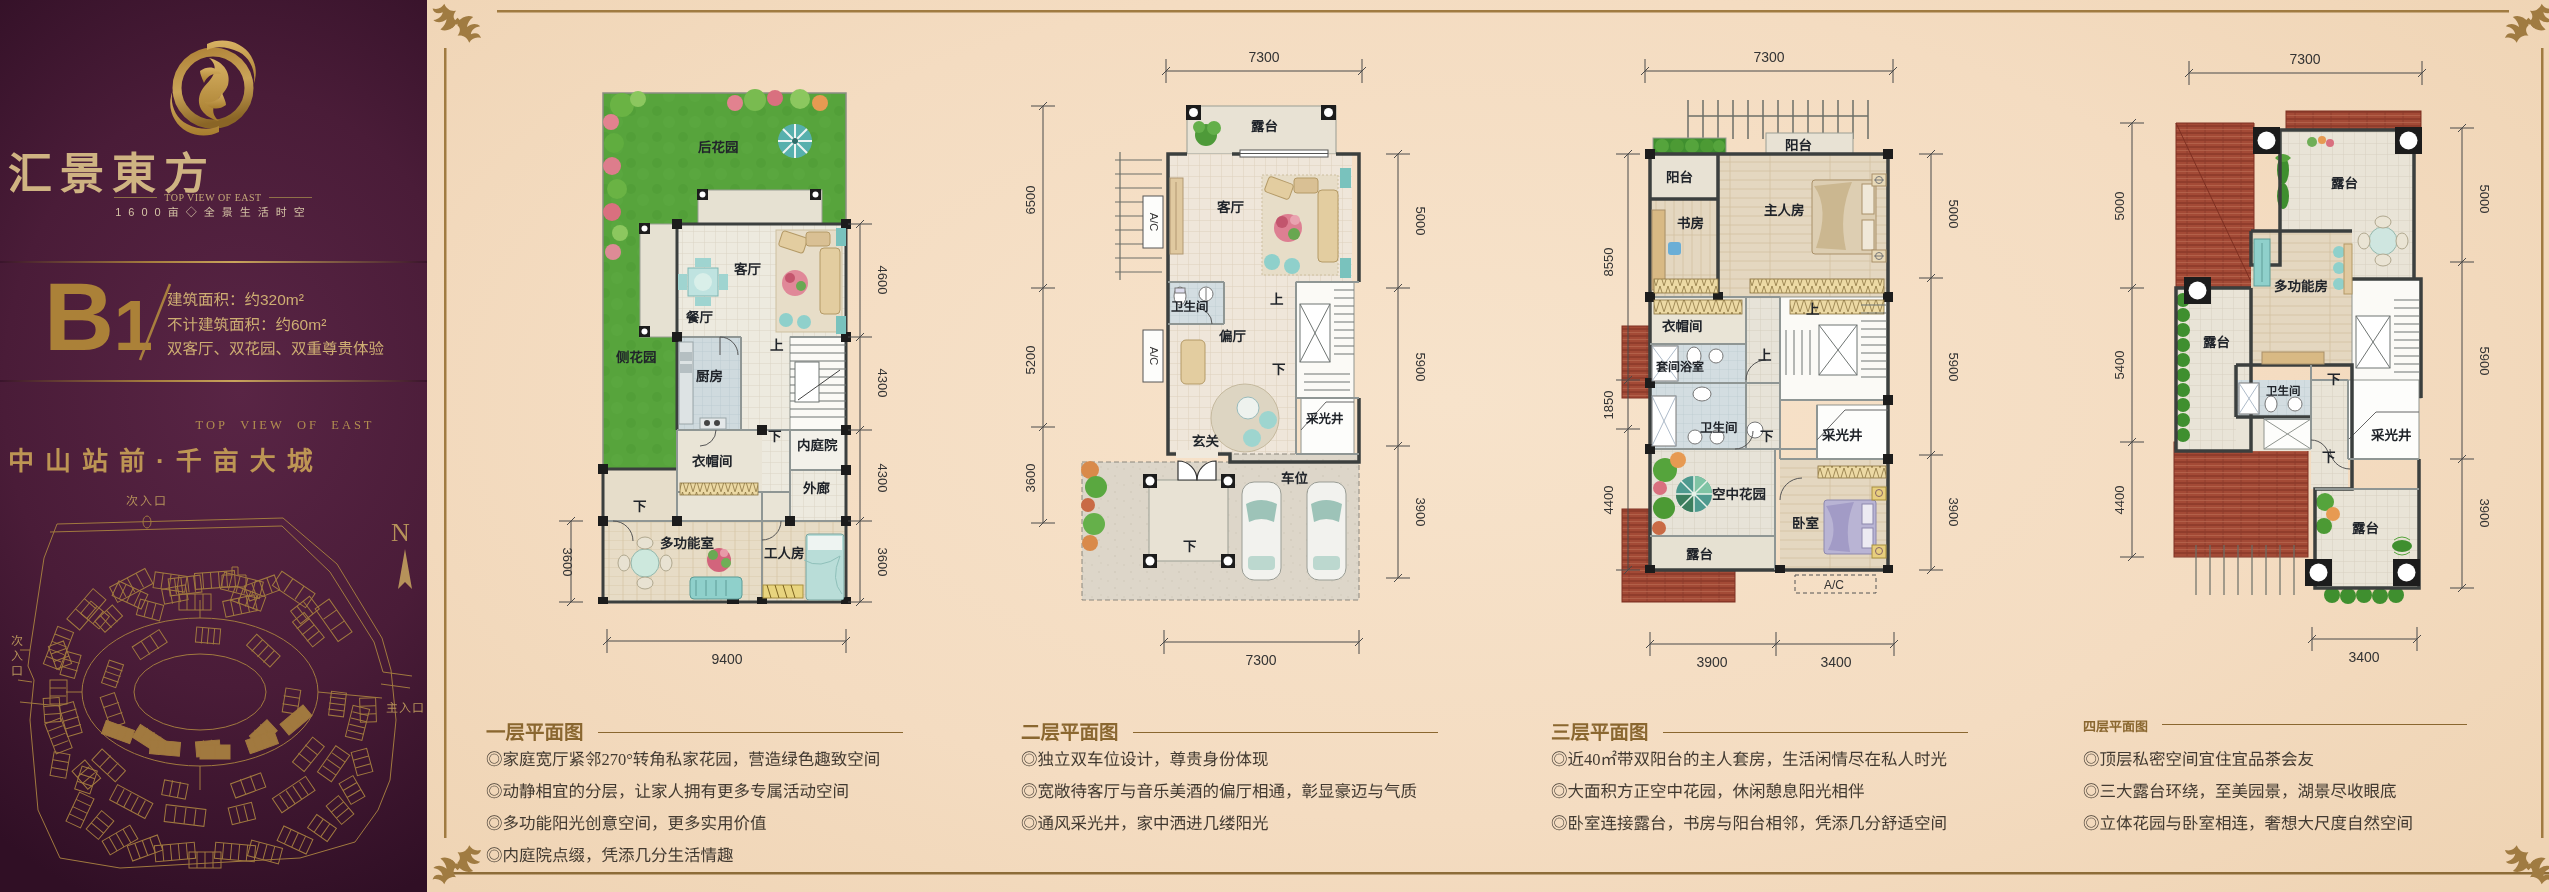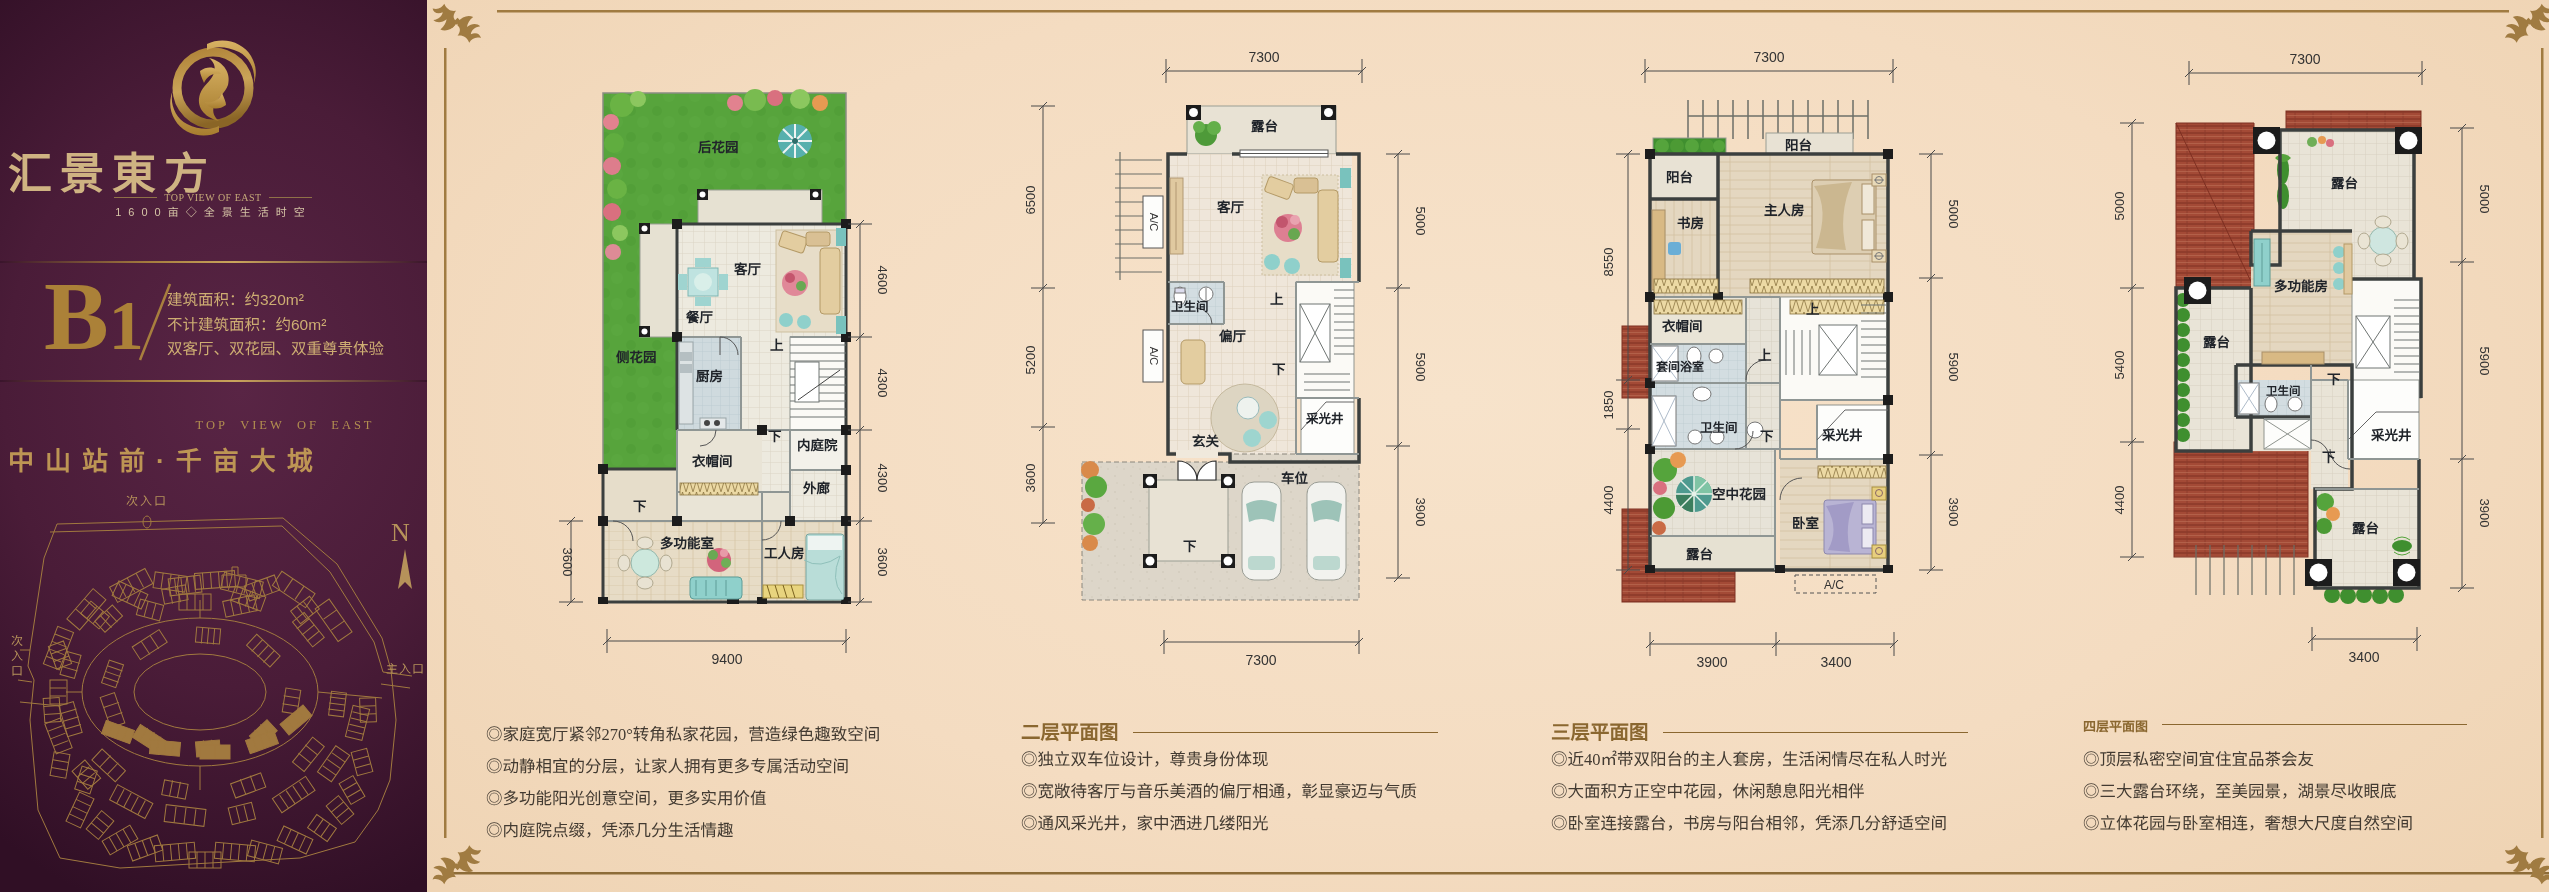--- a/index.html
+++ b/index.html
@@ -66,21 +66,21 @@
  <div class="abs" style="left:0;top:138px;width:427px;text-align:left;font-size:44px;font-weight:bold;color:#cfb382;letter-spacing:8px;font-family:'Liberation Serif',serif;text-indent:8px;">汇景東方</div>
 
  <div class="abs" style="left:160px;top:192px;width:106px;text-align:center;font-size:10px;color:#c4a878;letter-spacing:0.5px;font-family:'Liberation Serif',serif;white-space:nowrap;">TOP VIEW OF EAST</div>
  <div class="abs" style="left:114px;top:197px;width:43px;height:1px;background:#8f7148;"></div>
  <div class="abs" style="left:269px;top:197px;width:43px;height:1px;background:#8f7148;"></div>
 
  <div class="abs" style="left:0;top:203px;width:427px;text-align:center;font-size:11px;color:#d6c5a6;letter-spacing:7px;">1600亩◇全景生活时空</div>
 
  <div class="abs" style="left:0;top:261px;width:427px;height:1.5px;background:linear-gradient(90deg,#3a142c,#a57c3e 35%,#caa45c 55%,#3a142c);"></div>
 
- <div class="abs" style="left:44px;top:277px;width:120px;font-family:Liberation Serif, serif;color:#ab8138;"><span style="font-size:97px;font-weight:bold;line-height:0.82;">B</span><span style="font-size:70px;font-weight:bold;">1</span></div>
+ <div class="abs" style="left:44px;top:277px;width:120px;font-family:Liberation Sans, sans-serif;color:#ab8138;"><span style="font-size:97px;font-weight:bold;line-height:0.82;">B</span><span style="font-size:70px;font-weight:bold;">1</span></div>
 
  <svg class="abs" style="left:130px;top:282px" width="44" height="80">
         <line x1="40" y1="2" x2="10" y2="78" stroke="#a87f3e" stroke-width="2.5"></line>
       </svg>
 
  <div class="abs" style="left:167px;top:288px;width:258px;font-size:15.5px;color:#cdad72;line-height:24.5px;">建筑面积：约320m²<br>不计建筑面积：约60m²<br>双客厅、双花园、双重尊贵体验</div>
 
  <div class="abs" style="left:0;top:380px;width:427px;height:1.5px;background:linear-gradient(90deg,#3a142c,#a57c3e 35%,#caa45c 55%,#3a142c);"></div>
 
  <div class="abs" style="left:145px;top:418px;width:280px;text-align:center;font-size:12.5px;color:#b28e50;letter-spacing:3px;font-family:'Liberation Serif',serif;">TOP&nbsp;&nbsp;VIEW&nbsp;&nbsp;OF&nbsp;&nbsp;EAST</div>
@@ -482,21 +482,21 @@
           <line x1="0.0" y1="-7" x2="0.0" y2="7"></line>
           <line x1="7.5" y1="-7" x2="7.5" y2="7"></line>
         </g>
  <path d="M222,95 l10,0 l0,-8 l6,0 l0,8 l8,0 l0,12 l-24,0 Z"></path>
  </svg>
 
  <div class="abs" style="left:126px;top:491px;font-size:12px;color:#b6925a;letter-spacing:2px;">次入口</div>
 
  <div class="abs" style="left:10px;top:634px;width:14px;font-size:12px;line-height:15px;color:#b6925a;text-align:center;">次<br>入<br>口</div>
 
- <div class="abs" style="left:386px;top:659px;font-size:12px;color:#b6925a;letter-spacing:1px;">主入口</div>
+ <div class="abs" style="left:386px;top:698px;font-size:12px;color:#b6925a;letter-spacing:1px;">主入口</div>
 
  <div class="abs" style="left:391px;top:518px;font-size:26px;font-family:'Liberation Serif',serif;color:#b6925a;">N</div>
  <svg class="abs" style="left:394px;top:549px" width="22" height="44" viewBox="0 0 22 44">
         <path d="M11,0 L18,40 L11,33 L4,40 Z" fill="#b6925a"></path>
       </svg>
 </div>
 
 <svg class="abs" style="left:550px;top:80px" width="370" height="600" viewBox="550 80 370 600">
 <defs>
  <pattern id="p1tile" width="11" height="11" patternUnits="userSpaceOnUse">
@@ -1353,20 +1353,21 @@
 <g stroke="#4a4a4a" stroke-width="1">
         <line x1="2312" y1="639" x2="2417" y2="639"></line>
         <line x1="2312" y1="627" x2="2312" y2="651"></line>
         <line x1="2417" y1="627" x2="2417" y2="651"></line>
         <path d="M2308,643 l8,-8 M2413,643 l8,-8"></path>
       </g>
 <text x="2364" y="662" text-anchor="middle" font-size="14" fill="#333">3400</text>
 </svg>
 
 <div class="abs" style="left:486px;top:716px;width:525px;">
+ <div style="font-size:19.5px;font-weight:bold;color:#8a6730;font-family:'Liberation Serif',serif;height:25px;">一层平面图<span style="display:inline-block;vertical-align:6px;margin-left:14px;width:305px;height:1.5px;background:#8a6730;"></span></div>
  <div style="margin-top:3px;font-size:16.5px;line-height:32px;color:#423a31;font-family:'Liberation Serif',serif;">◎家庭宽厅紧邻270°转角私家花园，营造绿色趣致空间<br>◎动静相宜的分层，让家人拥有更多专属活动空间<br>◎多功能阳光创意空间，更多实用价值<br>◎内庭院点缀，凭添几分生活情趣</div>
 </div>
 
 <div class="abs" style="left:1021px;top:716px;width:525px;">
  <div style="font-size:19.5px;font-weight:bold;color:#8a6730;font-family:'Liberation Serif',serif;height:25px;">二层平面图<span style="display:inline-block;vertical-align:6px;margin-left:14px;width:305px;height:1.5px;background:#8a6730;"></span></div>
  <div style="margin-top:3px;font-size:16.5px;line-height:32px;color:#423a31;font-family:'Liberation Serif',serif;">◎独立双车位设计，尊贵身份体现<br>◎宽敞待客厅与音乐美酒的偏厅相通，彰显豪迈与气质<br>◎通风采光井，家中洒进几缕阳光</div>
 </div>
 
 <div class="abs" style="left:1551px;top:716px;width:525px;">
  <div style="font-size:19.5px;font-weight:bold;color:#8a6730;font-family:'Liberation Serif',serif;height:25px;">三层平面图<span style="display:inline-block;vertical-align:6px;margin-left:14px;width:305px;height:1.5px;background:#8a6730;"></span></div>

